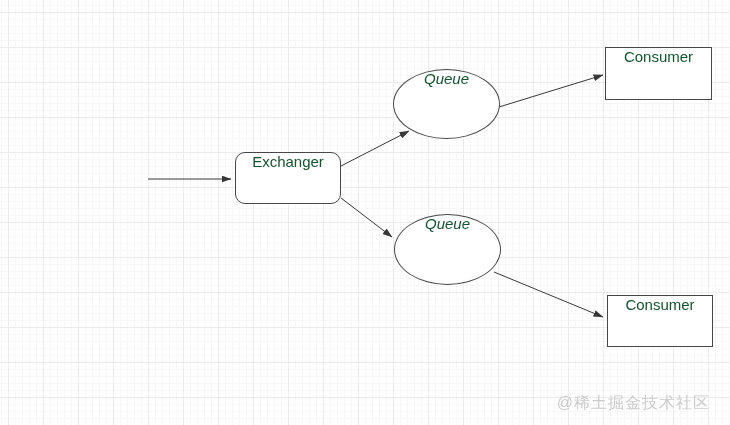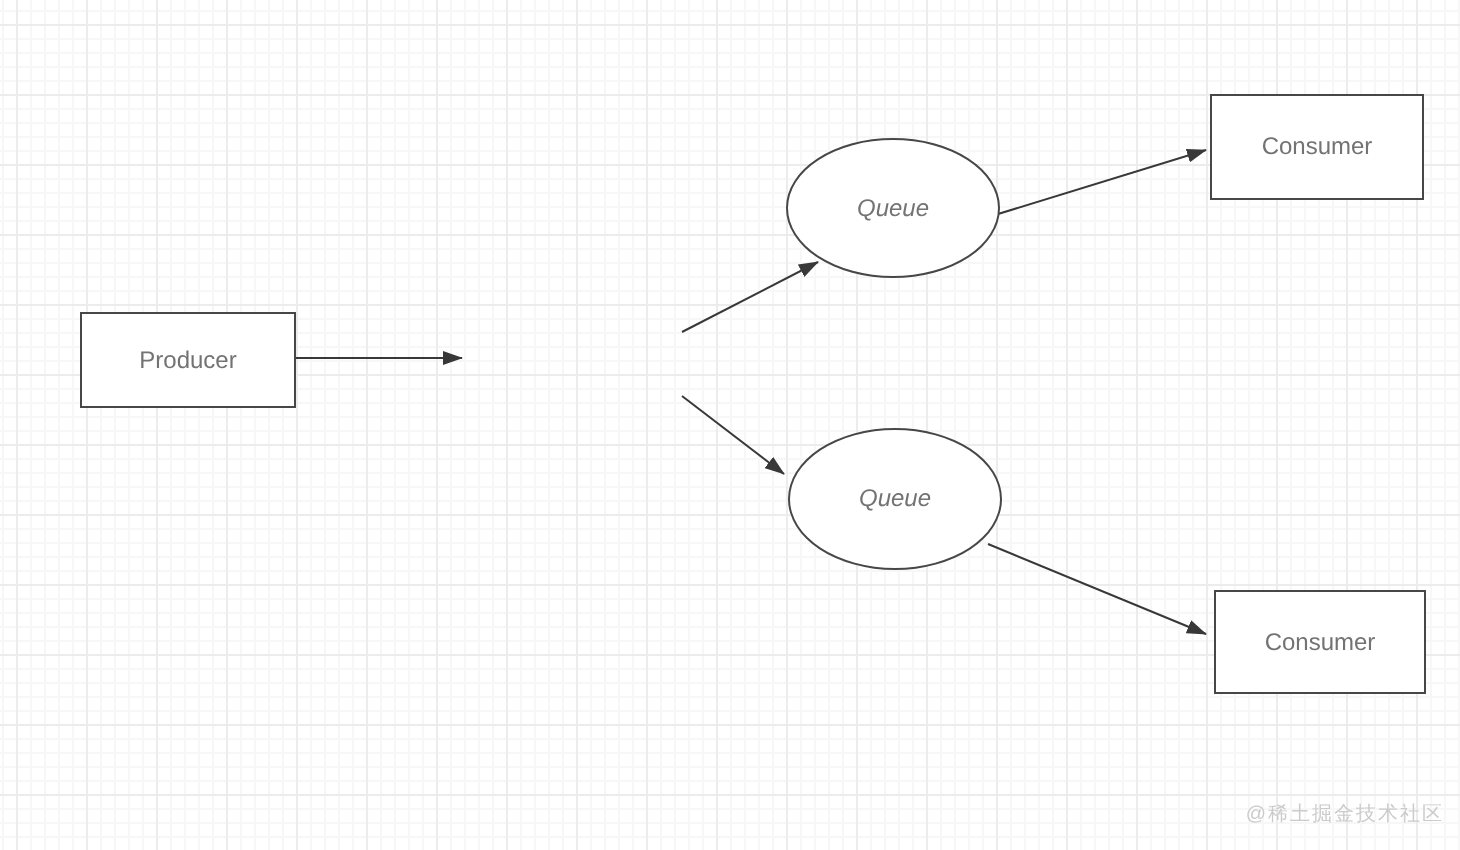--- a/index.html
+++ b/index.html
@@ -28,40 +28,39 @@
     left: 0; top: 0;
     width: 730px; height: 425px;
     pointer-events: none;
   }
   .node {
     position: absolute;
     box-sizing: border-box;
     background: #ffffff;
     border: 1px solid #474747;
     display: flex;
-    align-items: center;
     justify-content: center;
-    font-size: 12px;
-    color: #737373;
+    font-size: 15px;
+    color: #14532d;
     text-align: center;
     line-height: 1.2;
   }
   .node--rounded { border-radius: 10px; }
   .node--ellipse { border-radius: 50%; font-style: italic; }
   #node-producer        { left: 40px;  top: 156px; width: 108px; height: 48px; }
   #node-exchanger       { left: 235px; top: 152px; width: 106px; height: 52px; }
   #node-queue-top       { left: 393px; top: 69px;  width: 107px; height: 70px; }
   #node-queue-bottom    { left: 394px; top: 214px; width: 107px; height: 71px; }
   #node-consumer-top    { left: 605px; top: 47px;  width: 107px; height: 53px; }
   #node-consumer-bottom { left: 607px; top: 295px; width: 106px; height: 52px; }
   #watermark {
     position: absolute;
-    right: 8px;
+    right: 20px;
     bottom: 11px;
-    font-size: 10px;
+    font-size: 16px;
     color: #cbcbcb;
     letter-spacing: 1px;
     user-select: none;
   }
 </style>
 </head>
 <body>
 
 <div id="screen">
 
@@ -71,24 +70,24 @@
         <path d="M0,0 L10,3.5 L0,7 Z" fill="#383838"></path>
       </marker>
     </defs>
     <line x1="148" y1="179" x2="231" y2="179" stroke="#383838" stroke-width="1" marker-end="url(#arrowhead)"></line>
     <line x1="341" y1="166" x2="409" y2="131" stroke="#383838" stroke-width="1" marker-end="url(#arrowhead)"></line>
     <line x1="341" y1="198" x2="392" y2="237" stroke="#383838" stroke-width="1" marker-end="url(#arrowhead)"></line>
     <line x1="499" y1="107" x2="603" y2="75" stroke="#383838" stroke-width="1" marker-end="url(#arrowhead)"></line>
     <line x1="494" y1="272" x2="603" y2="317" stroke="#383838" stroke-width="1" marker-end="url(#arrowhead)"></line>
   </svg>
 
-  <div id="node-producer" class="node">
-    <span>Producer</span>
+
+  <div id="node-exchanger" class="node node--rounded">
+    <span>Exchanger</span>
   </div>
-
 
   <div id="node-queue-top" class="node node--ellipse">
     <span>Queue</span>
   </div>
 
   <div id="node-queue-bottom" class="node node--ellipse">
     <span>Queue</span>
   </div>
 
   <div id="node-consumer-top" class="node">

